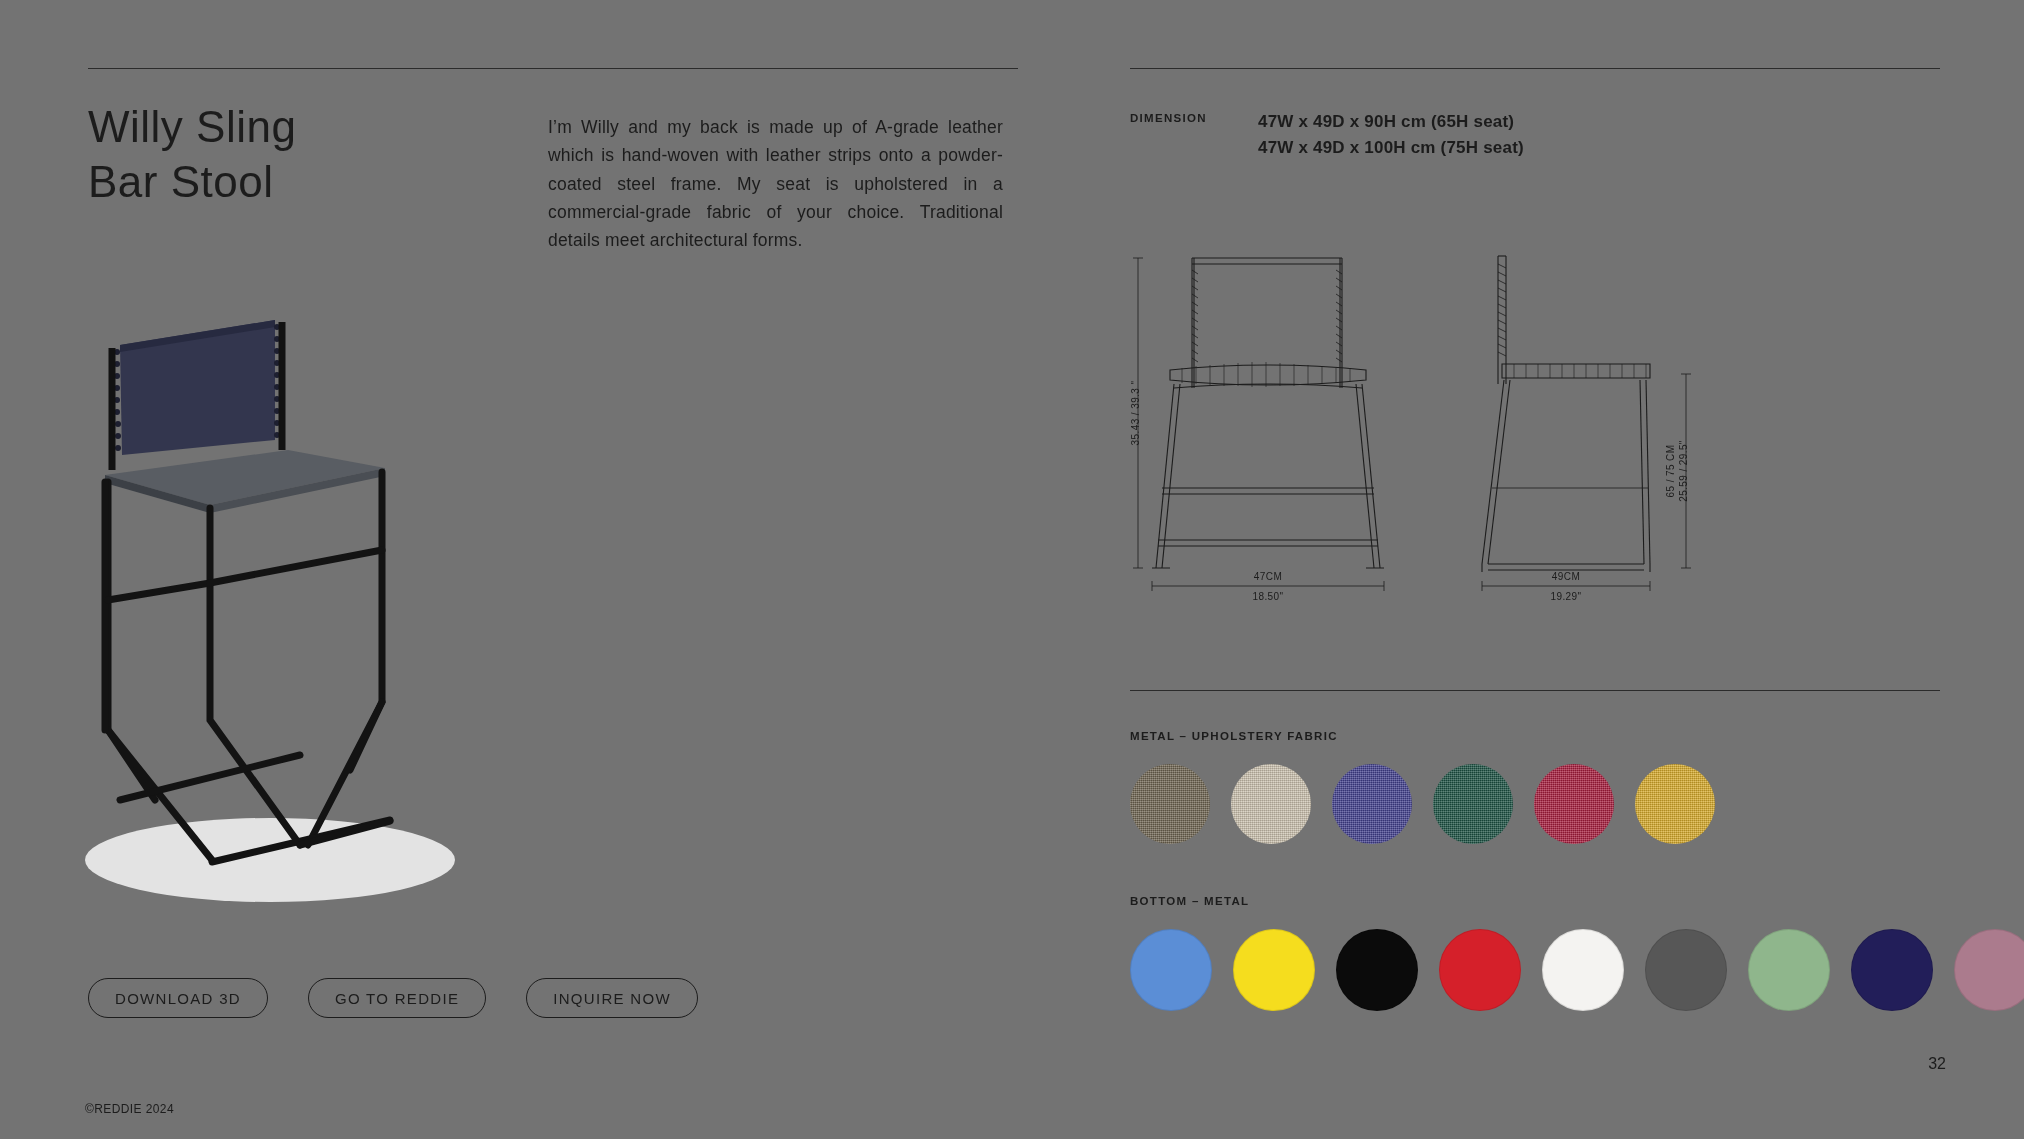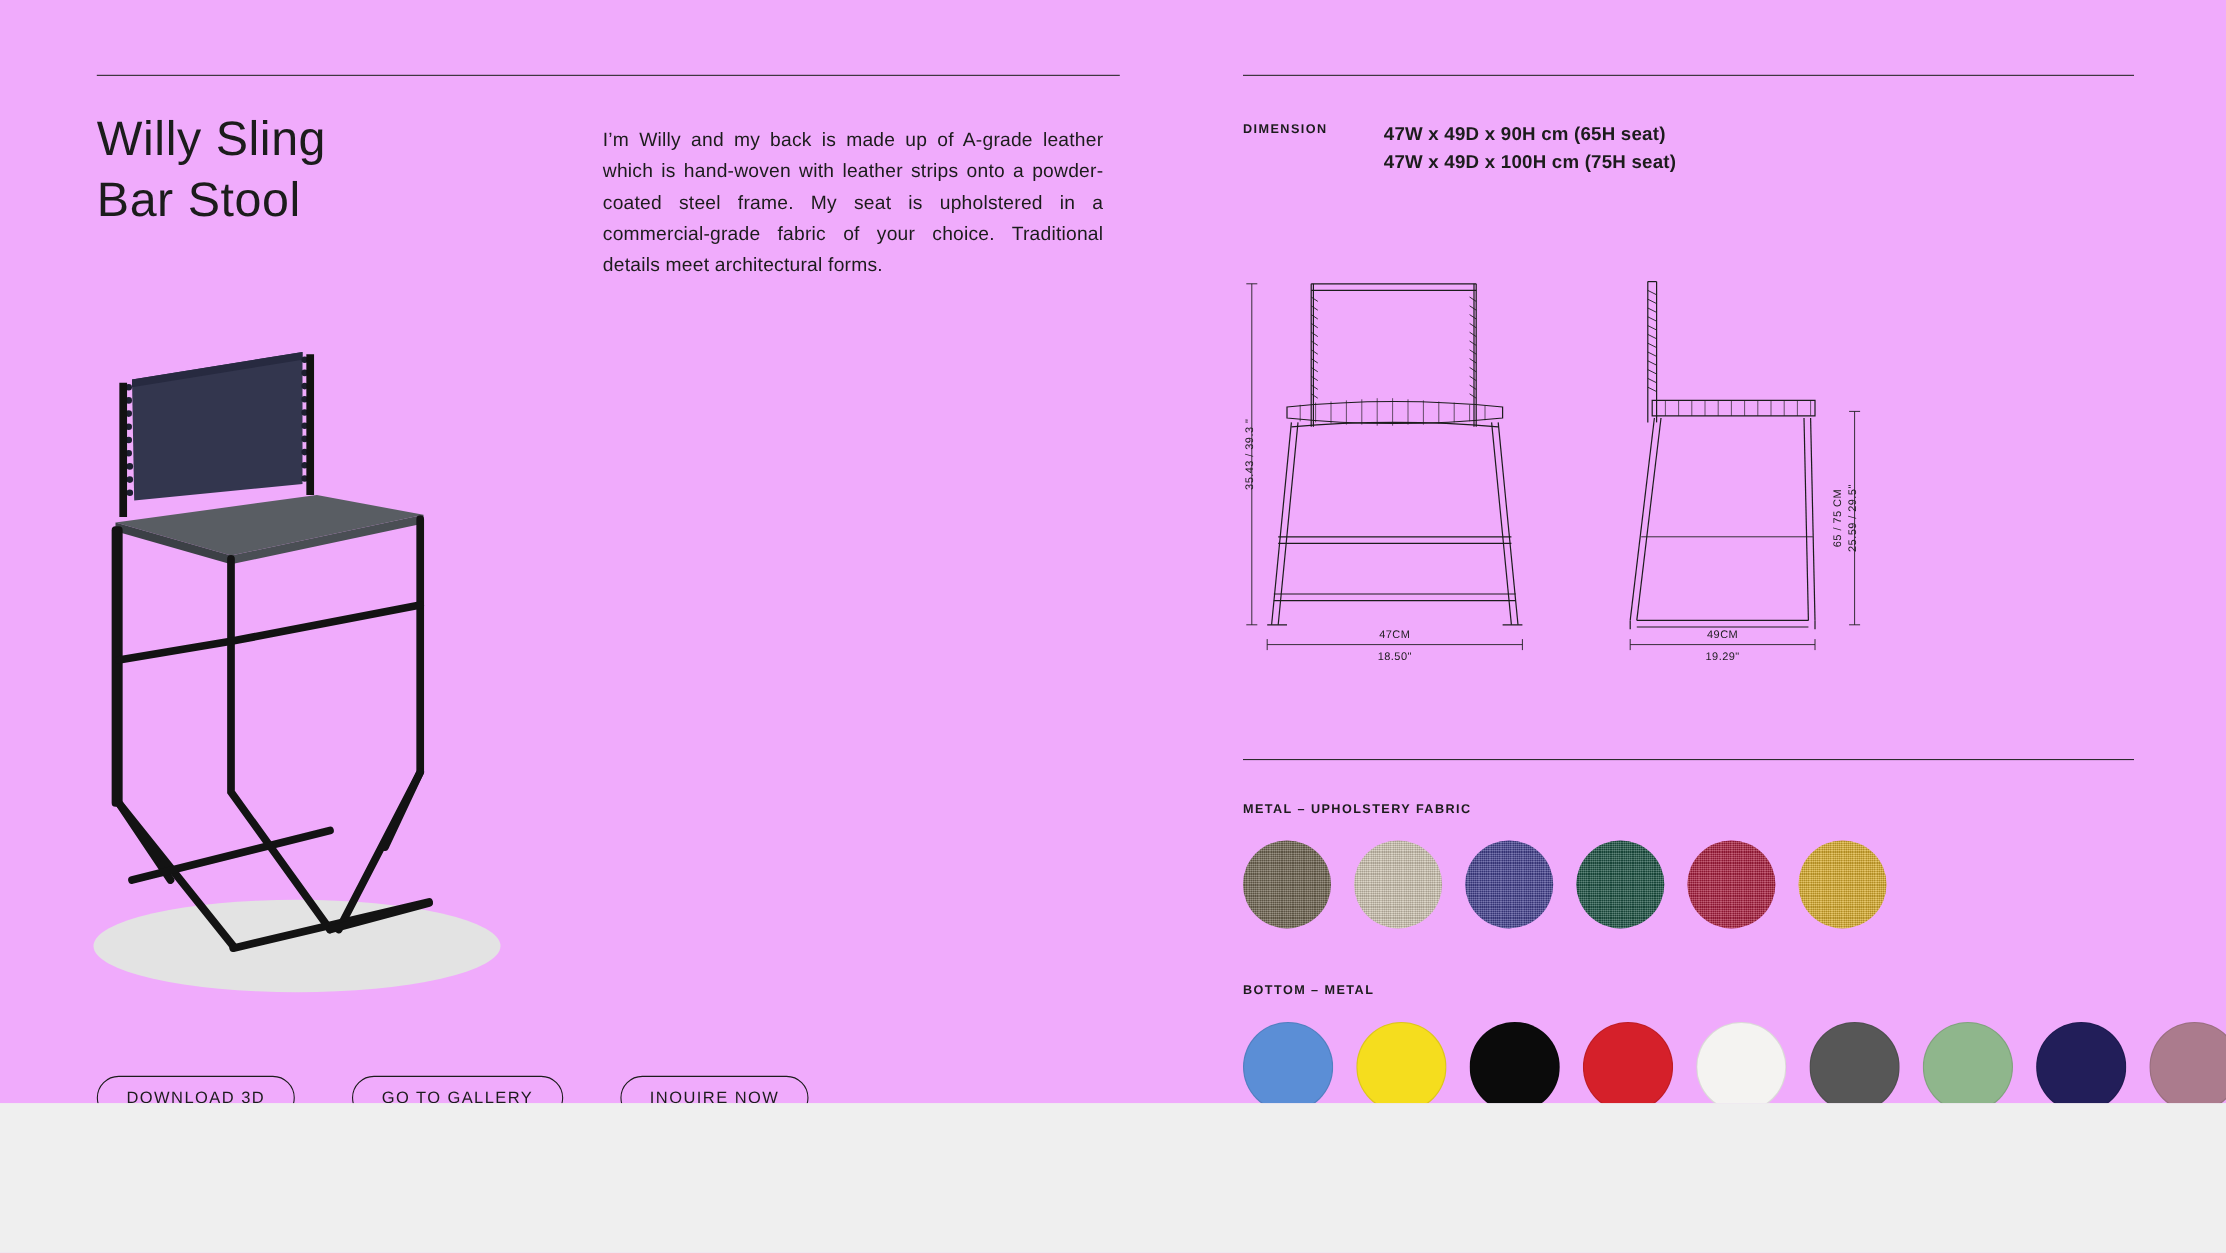--- a/index.html
+++ b/index.html
@@ -4,22 +4,22 @@
 <style>
   html, body {
     margin: 0;
     padding: 0;
     background: #efefef;
     font-family: "Liberation Sans", sans-serif;
   }
   .page {
     position: relative;
     width: 2024px;
-    height: 1003px;
-    background: #f0abfc;
+    height: 1139px;
+    background: #737373;
     overflow: hidden;
   }
 
   
   .left-col {
     position: absolute;
     left: 88px;
     top: 68px;
     width: 930px;
   }
@@ -60,21 +60,21 @@
     height: 620px;
   }
   .stool-svg { display: block; }
 
   
   .btn-row {
     position: absolute;
     left: 88px;
     top: 978px;
     display: flex;
-    gap: 52px;
+    gap: 40px;
   }
   .pill {
     border: 1px solid #1c1c1c;
     border-radius: 30px;
     height: 40px;
     display: flex;
     align-items: center;
     justify-content: center;
     padding: 0 26px;
     font-size: 15px;
@@ -248,21 +248,21 @@
 
         <path d="M48 300 L150 283"></path>
         <path d="M150 283 L322 250"></path>
         <path d="M240 545 L330 521"></path>
       </g>
     </svg>
   </div>
 
   <div class="btn-row">
     <button class="pill">DOWNLOAD 3D</button>
-    <button class="pill">GO TO GALLERY</button>
+    <button class="pill">GO TO REDDIE</button>
     <button class="pill">INQUIRE NOW</button>
   </div>
 
   <div class="footer-left">©REDDIE 2024</div>
   <div class="footer-right">32</div>
 
   <div class="right-col">
     <div class="rule"></div>
     <div class="dim-row">
       <div class="section-label">DIMENSION</div>

